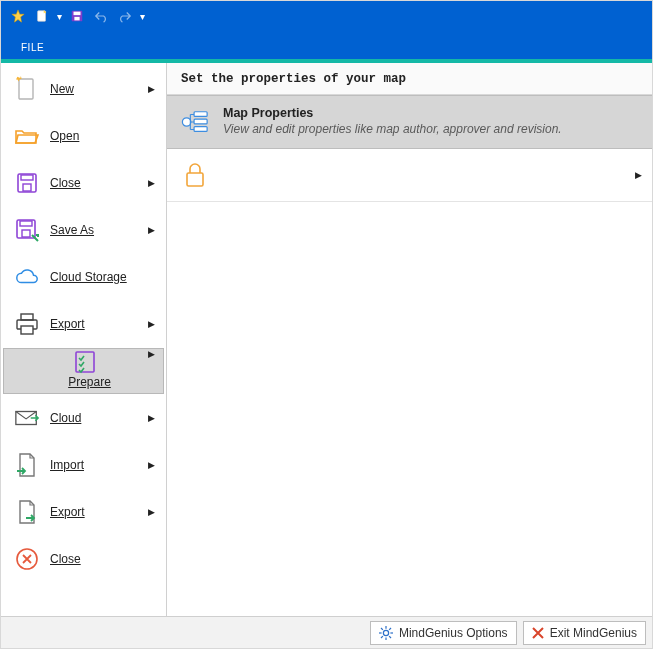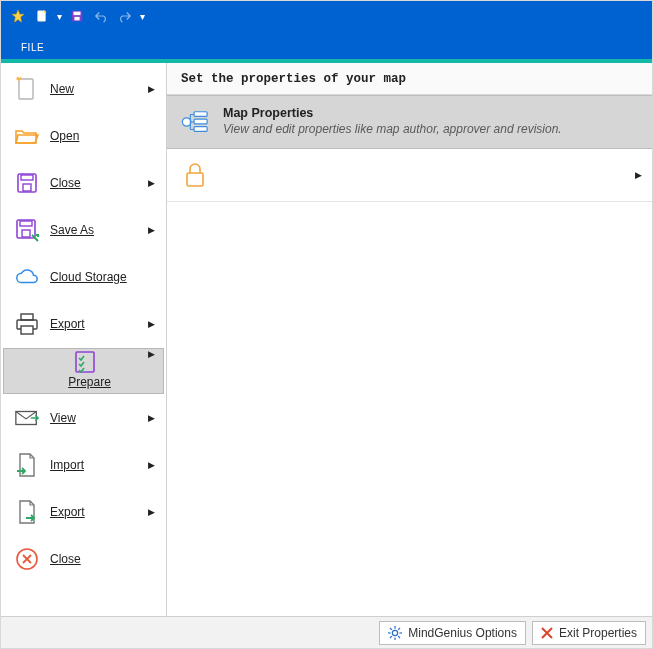--- a/index.html
+++ b/index.html
@@ -155,21 +155,21 @@
       </div>
 
       <div class="side-item">
         <span class="ic">
           <svg width="28" height="18" viewBox="0 0 28 18">
               <rect x="2" y="2" width="22" height="14" fill="none" stroke="#555" stroke-width="1.4"></rect>
               <path d="M2 2 l11 8 l11 -8" fill="none" stroke="#555" stroke-width="1.2"></path>
               <path d="M18 9 h8 m-3 -3 l3 3 l-3 3" stroke="#2fa866" stroke-width="1.6" fill="none"></path>
             </svg>
         </span>
-        <span class="lbl">View</span>
+        <span class="lbl">Cloud</span>
         <span class="chev">▶</span>
       </div>
 
       <div class="side-item">
         <span class="ic">
           <svg width="24" height="28" viewBox="0 0 24 28">
               <path d="M5 3 h10 l4 4 v18 h-14 Z" fill="none" stroke="#777" stroke-width="1.4"></path>
               <path d="M15 3 v4 h4" fill="none" stroke="#777" stroke-width="1.2"></path>
               <path d="M2 20 h8 m-3 -3 l3 3 l-3 3" stroke="#2fa866" stroke-width="1.8" fill="none"></path>
             </svg>
@@ -254,17 +254,17 @@
           </svg>
       </span>
       <span>MindGenius Options</span>
     </div>
     <div class="footer-btn">
       <span>
         <svg width="12" height="12" viewBox="0 0 12 12">
             <path d="M1 1 L11 11 M11 1 L1 11" stroke="#d9452b" stroke-width="2"></path>
           </svg>
       </span>
-      <span>Exit Properties</span>
+      <span>Exit MindGenius</span>
     </div>
   </div>
 
 </div>
 
 </body></html>

